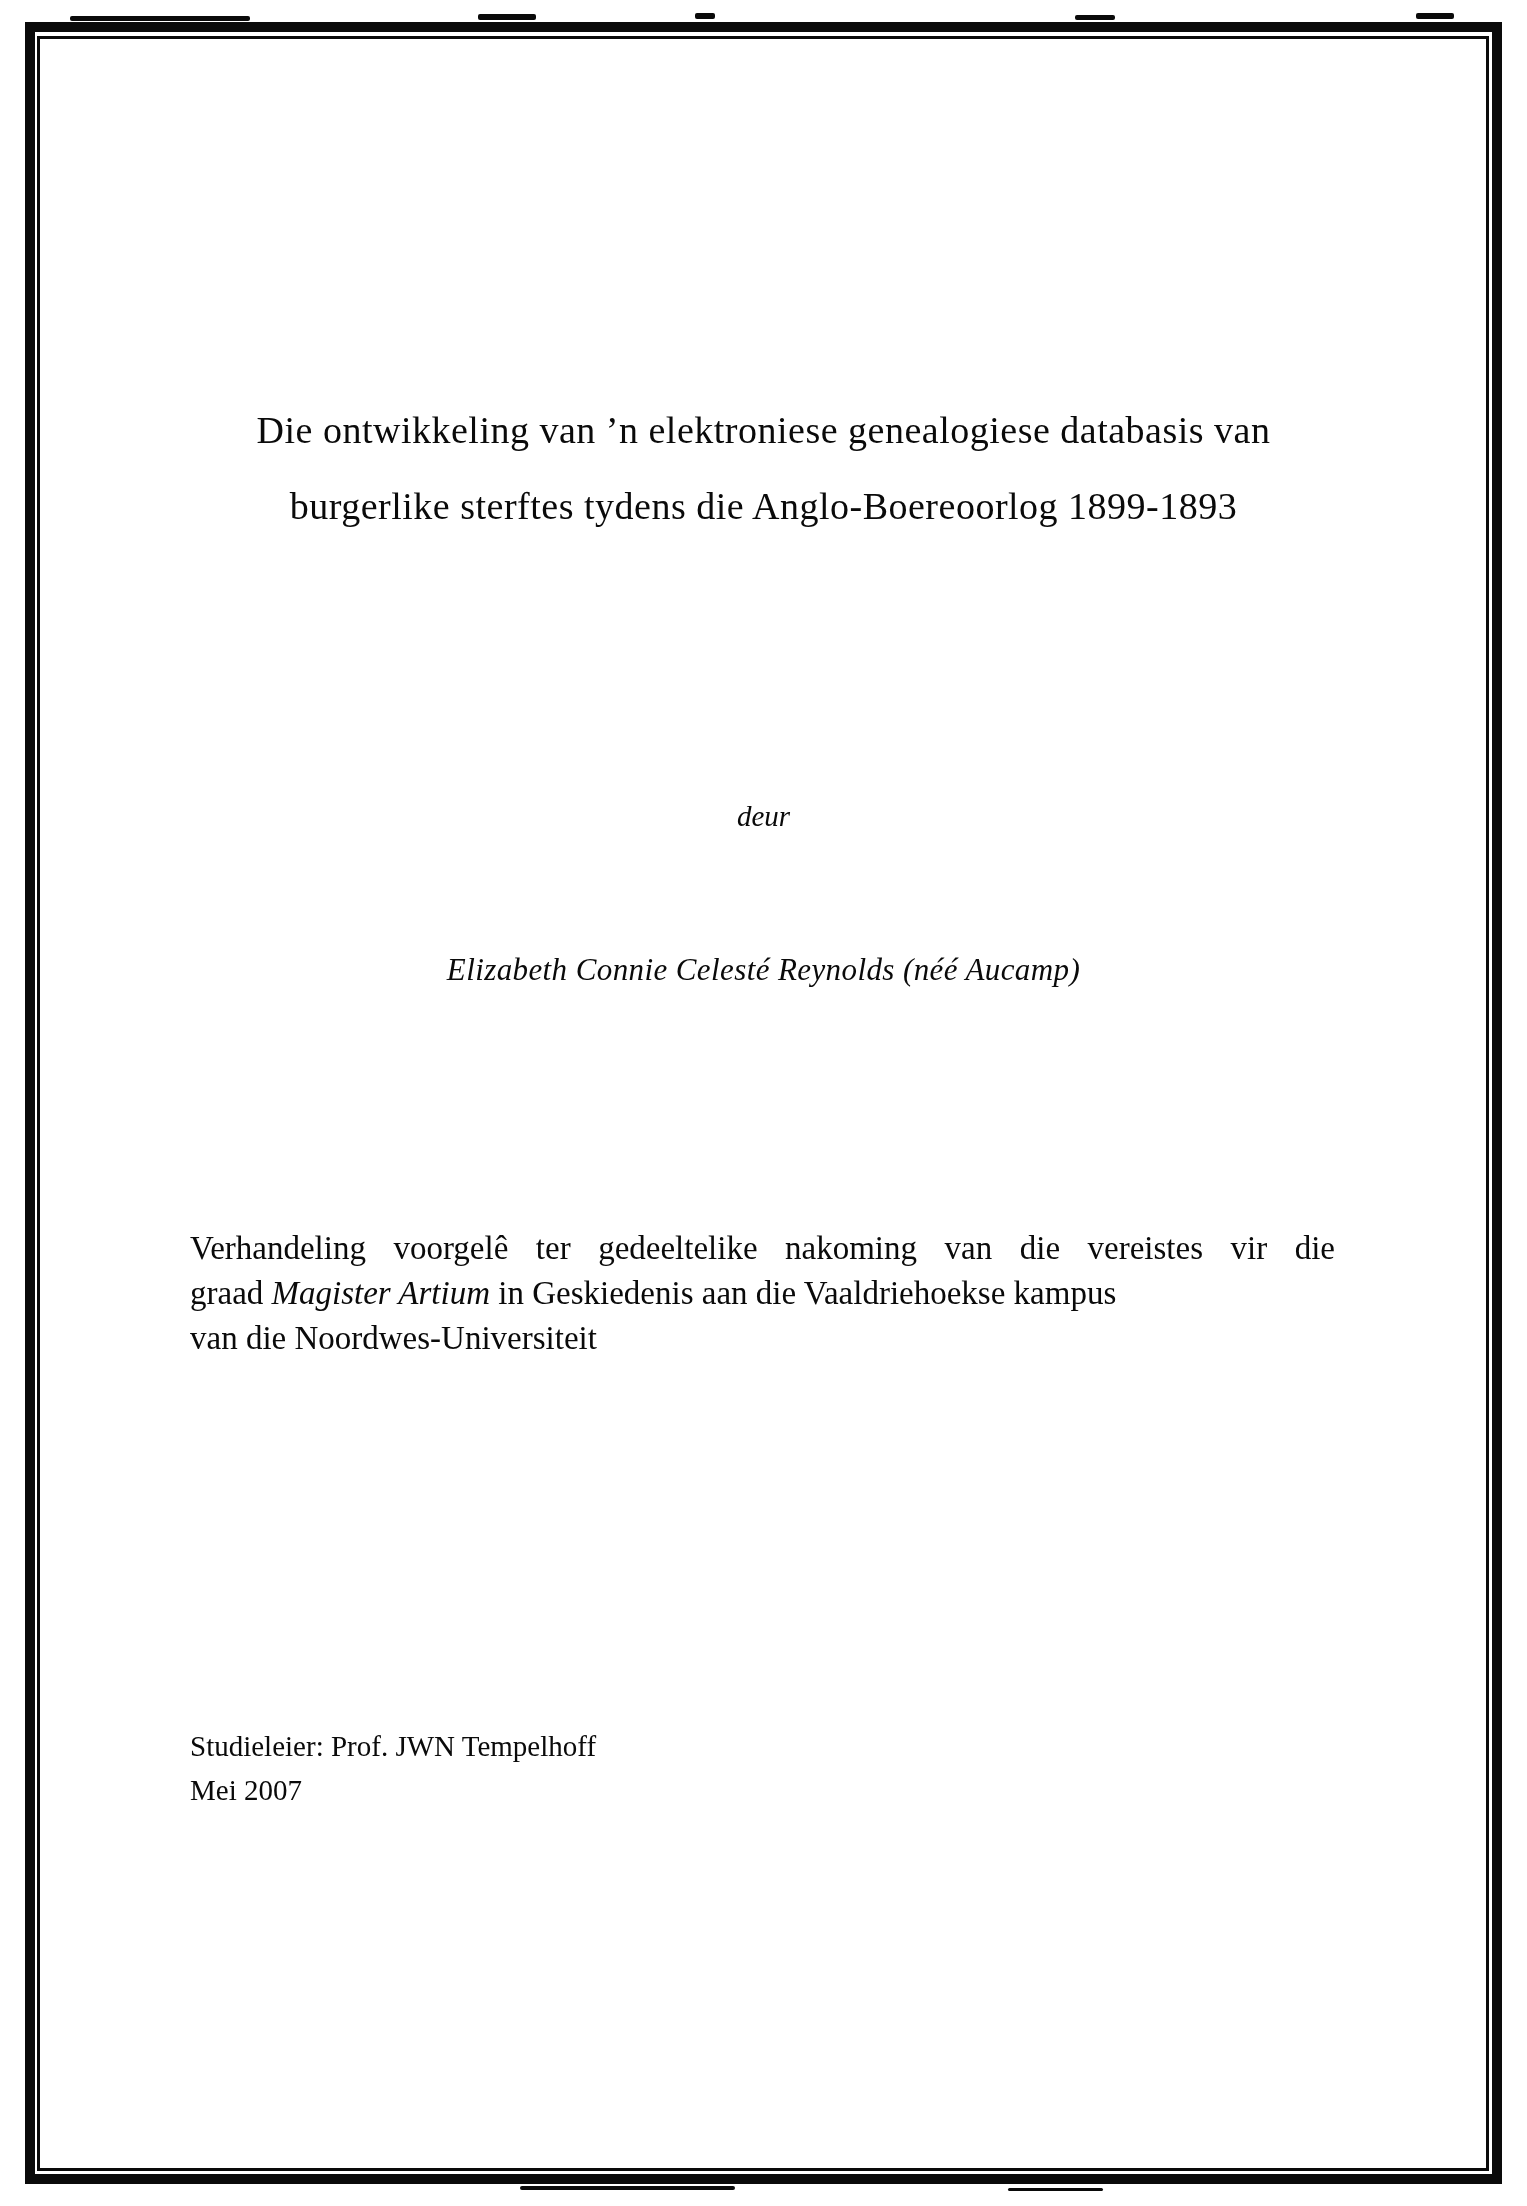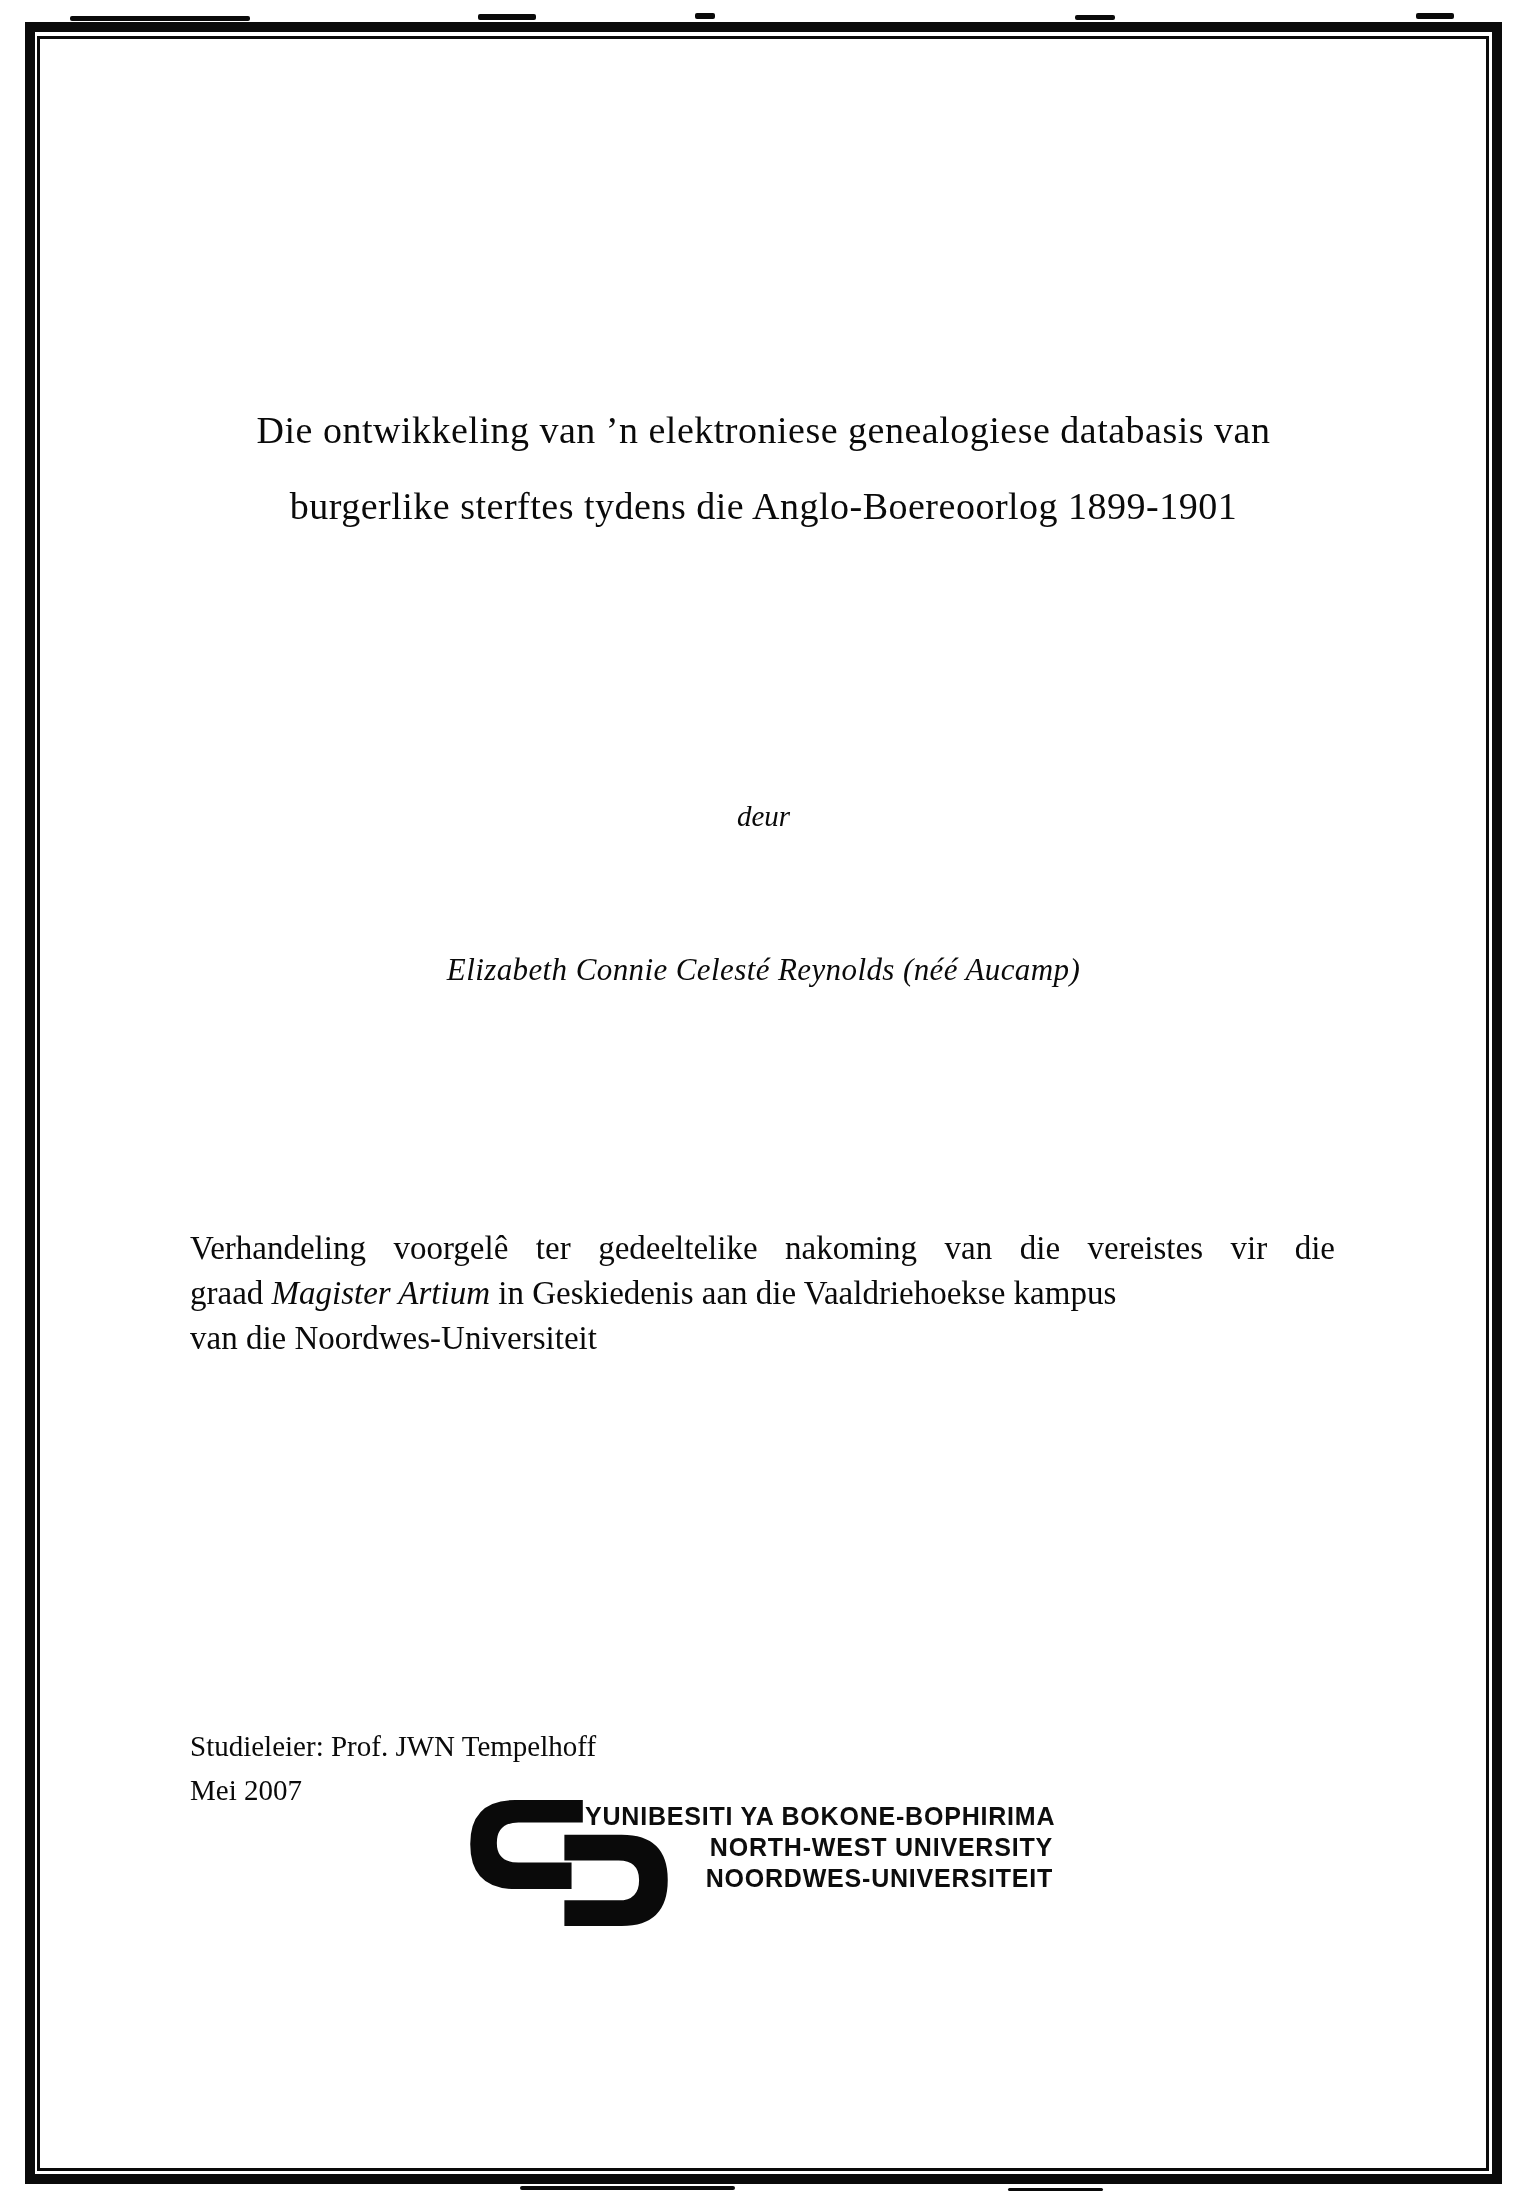--- a/index.html
+++ b/index.html
@@ -71,45 +71,32 @@
   <div class="artifact" style="left:70px;top:16px;width:180px;height:5px;"></div>
   <div class="artifact" style="left:478px;top:14px;width:58px;height:6px;"></div>
   <div class="artifact" style="left:695px;top:13px;width:20px;height:6px;"></div>
   <div class="artifact" style="left:1075px;top:15px;width:40px;height:5px;"></div>
   <div class="artifact" style="left:1416px;top:13px;width:38px;height:6px;"></div>
   <div class="artifact" style="left:520px;top:2186px;width:215px;height:4px;"></div>
   <div class="artifact" style="left:1008px;top:2188px;width:95px;height:3px;"></div>
 
   <div class="title">
     <div>Die ontwikkeling van ’n elektroniese genealogiese databasis van</div>
-    <div>burgerlike sterftes tydens die Anglo-Boereoorlog 1899-1901</div>
+    <div>burgerlike sterftes tydens die Anglo-Boereoorlog 1899-1893</div>
   </div>
 
   <div class="byline">deur</div>
 
   <div class="author">Elizabeth Connie Celesté Reynolds (néé Aucamp)</div>
 
   <div class="declaration">
     <div class="just">Verhandeling voorgelê ter gedeeltelike nakoming van die vereistes vir die</div>
     <div><span>graad </span><span class="ital">Magister Artium</span><span> in Geskiedenis aan die Vaaldriehoekse kampus</span></div>
     <div>van die Noordwes-Universiteit</div>
   </div>
 
   <div class="supervisor">
     <div>Studieleier: Prof. JWN Tempelhoff</div>
     <div>Mei 2007</div>
   </div>
 
-  <div class="logo-row">
-    <div class="logo-mark">
-      <svg viewBox="0 0 200 128" xmlns="http://www.w3.org/2000/svg" aria-hidden="true">
-        <path fill="#0a0a0a" d="M113,2 L47,2 Q3,2 3,45 Q3,89 47,89 L102,89 L102,63 L50,63 Q29,63 29,44 Q29,24 50,24 L113,24 Z"></path>
-        <path fill="#0a0a0a" d="M95,36 L151,36 Q196,36 196,80 Q196,125 151,125 L95,125 L95,100 L148,100 Q168,100 168,80 Q168,61 148,61 L95,61 Z"></path>
-      </svg>
-    </div>
-    <div class="logo-text">
-      <div>YUNIBESITI YA BOKONE-BOPHIRIMA</div>
-      <div>NORTH-WEST UNIVERSITY</div>
-      <div>NOORDWES-UNIVERSITEIT</div>
-    </div>
-  </div>
 
 </div>
 
 </body></html>

